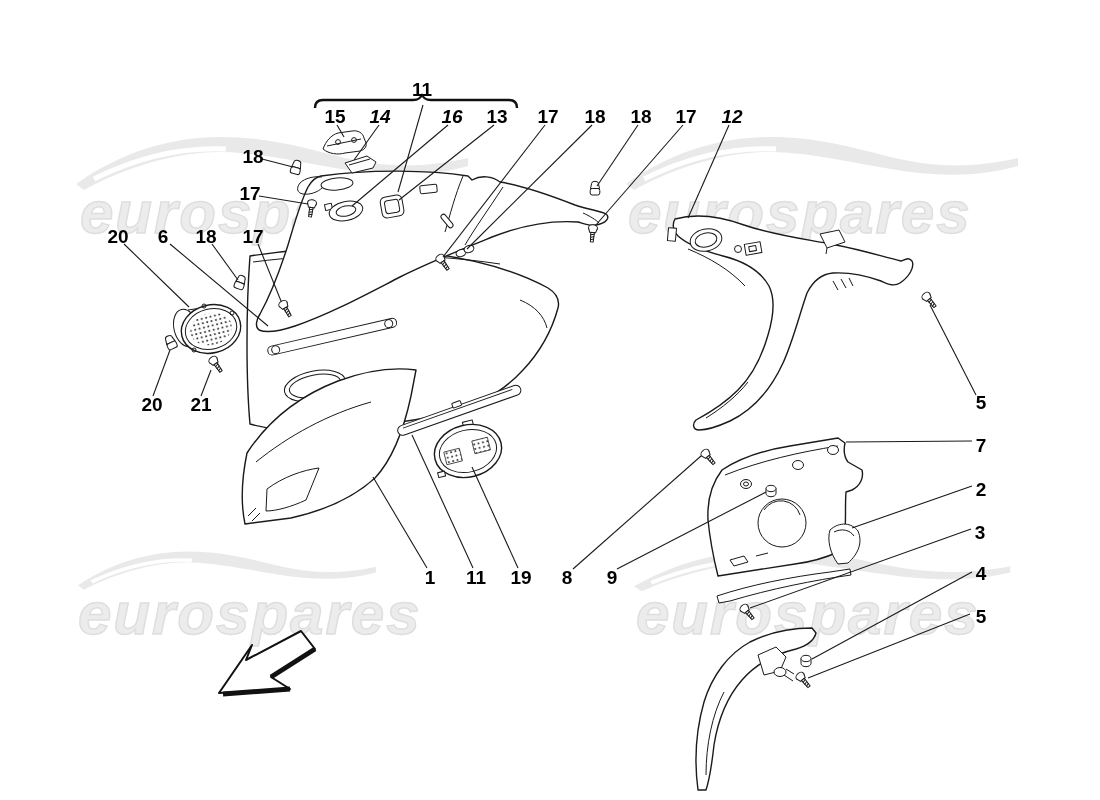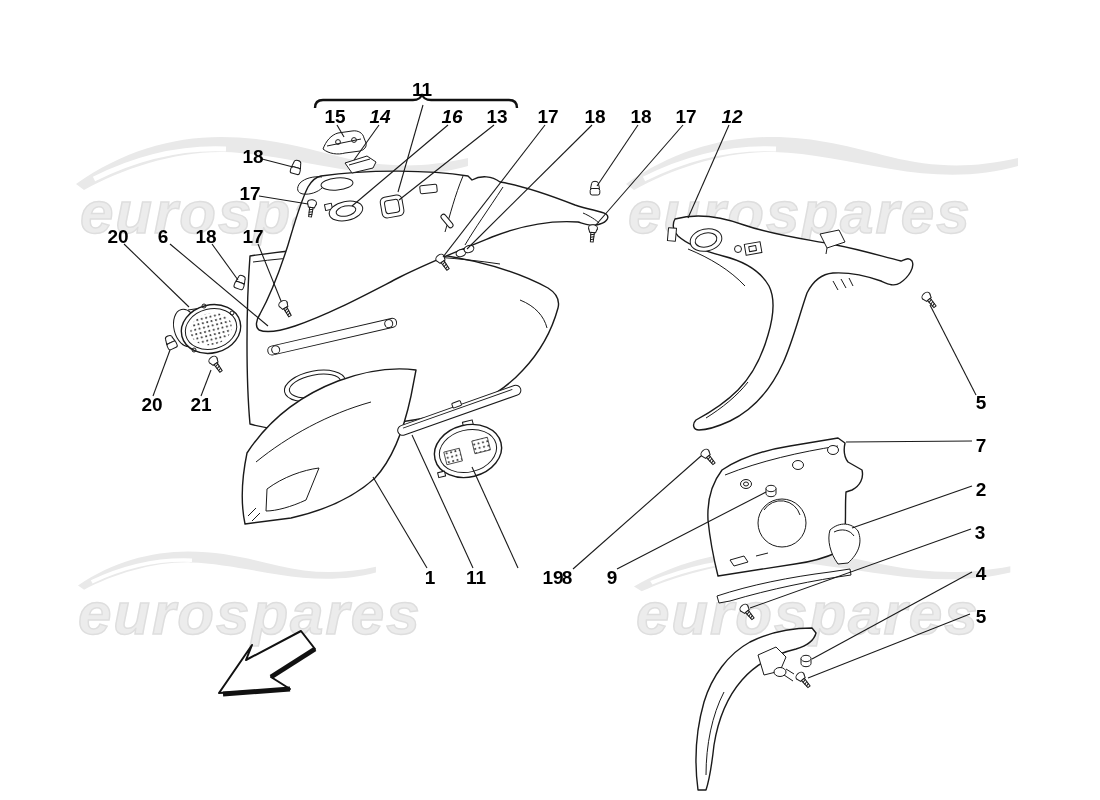--- a/index.html
+++ b/index.html
@@ -258,21 +258,21 @@
       <span class="callout" style="left: 253px; top: 156px;">18</span>
       <span class="callout" style="left: 250px; top: 193px;">17</span>
       <span class="callout" style="left: 118px; top: 236px; text-align: center;">20</span>
       <span class="callout" style="left: 163px; top: 236px;">6</span>
       <span class="callout" style="left: 206px; top: 236px;">18</span>
       <span class="callout" style="left: 253px; top: 236px;">17</span>
       <span class="callout" style="left: 152px; top: 404px;">20</span>
       <span class="callout" style="left: 201px; top: 404px;">21</span>
       <span class="callout" style="left: 430px; top: 577px;">1</span>
       <span class="callout" style="left: 476px; top: 577px;">11</span>
-      <span class="callout" style="left: 521px; top: 577px; margin-left: 32px;">19</span>
+      <span class="callout" style="left: 521px; top: 577px;">19</span>
       <span class="callout" style="left: 567px; top: 577px;">8</span>
       <span class="callout" style="left: 612px; top: 577px;">9</span>
       <span class="callout" style="left: 981px; top: 402px;">5</span>
       <span class="callout" style="left: 981px; top: 445px;">7</span>
       <span class="callout" style="left: 981px; top: 489px;">2</span>
       <span class="callout" style="left: 980px; top: 532px;">3</span>
       <span class="callout" style="left: 981px; top: 573px;">4</span>
       <span class="callout" style="left: 981px; top: 616px;">5</span>
     </div>
 

